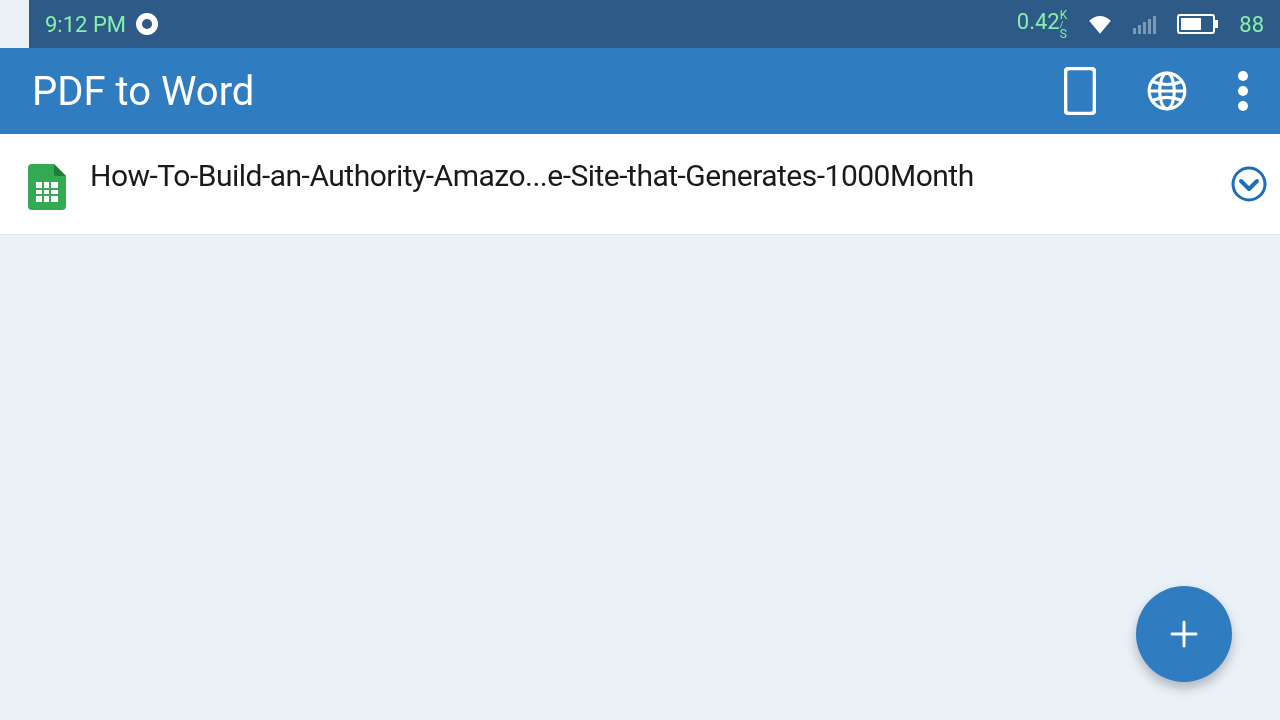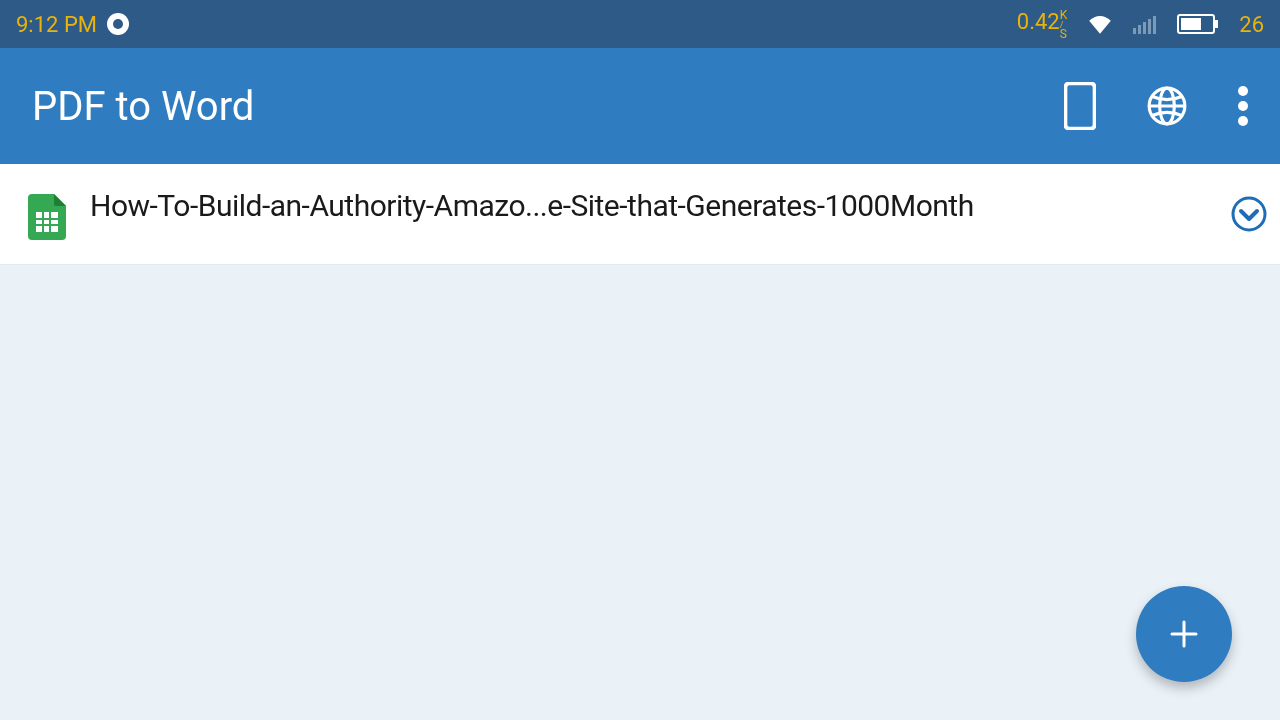--- a/index.html
+++ b/index.html
@@ -3,45 +3,46 @@
 <meta charset="utf-8">
 <style>
   * { box-sizing: border-box; margin: 0; padding: 0; }
   html, body { width: 1280px; height: 720px; overflow: hidden; font-family: -apple-system, BlinkMacSystemFont, "Segoe UI", Roboto, sans-serif; }
   body { background: #eaf2f8; position: relative; }
 
   
   .status-bar {
     height: 48px;
     background: #2d5a87;
-    color: #eab308;
+    color: #86efac;
     display: flex;
     align-items: center;
     justify-content: space-between;
     padding: 12px 16px;
     font-size: 22px;
+    margin-left: 29px;
   }
   .status-left { display: flex; align-items: center; gap: 10px; }
   .status-right { display: flex; align-items: center; gap: 20px; }
   .chrome-icon {
     width: 22px; height: 22px; border-radius: 50%;
     background: #fff;
     position: relative;
     display: inline-block;
   }
   .chrome-icon::after {
     content: ""; position: absolute; top: 6px; left: 6px; width: 10px; height: 10px;
     border-radius: 50%; background: #2d5a87;
   }
   .speed-unit { font-size: 12px; display: inline-flex; flex-direction: column; line-height: 1; margin-left: -2px; }
   .wifi-icon, .signal-icon, .battery-icon { display: inline-flex; align-items: center; }
 
   
   .app-bar {
-    height: 116px;
+    height: 86px;
     background: #2f7cc0;
     color: #fff;
     display: flex;
     align-items: center;
     justify-content: space-between;
     padding: 0 32px;
   }
   .app-title { font-size: 40px; font-weight: 400; }
   .app-actions { display: flex; align-items: center; gap: 50px; }
   .app-action { display: inline-flex; align-items: center; justify-content: center; cursor: pointer; }
@@ -123,21 +124,21 @@
         <rect x="20" y="2" width="3" height="18" fill="#7a9ab5"></rect>
       </svg>
     </span>
     <span class="battery-icon">
       <svg width="42" height="20" viewBox="0 0 42 20">
         <rect x="1" y="1" width="36" height="18" rx="2" fill="none" stroke="#fff" stroke-width="2"></rect>
         <rect x="4" y="4" width="20" height="12" fill="#fff"></rect>
         <rect x="38" y="6" width="3" height="8" fill="#fff"></rect>
       </svg>
     </span>
-    <span>26</span>
+    <span>88</span>
   </div>
 </div>
 
 <div class="app-bar">
   <div class="app-title">PDF to Word</div>
   <div class="app-actions">
     <span class="app-action">
       <svg width="32" height="48" viewBox="0 0 24 36">
         <rect x="1" y="1" width="22" height="34" rx="3" fill="none" stroke="#fff" stroke-width="3"></rect>
         <rect x="4" y="5" width="16" height="24" fill="#fff" opacity="0"></rect>

